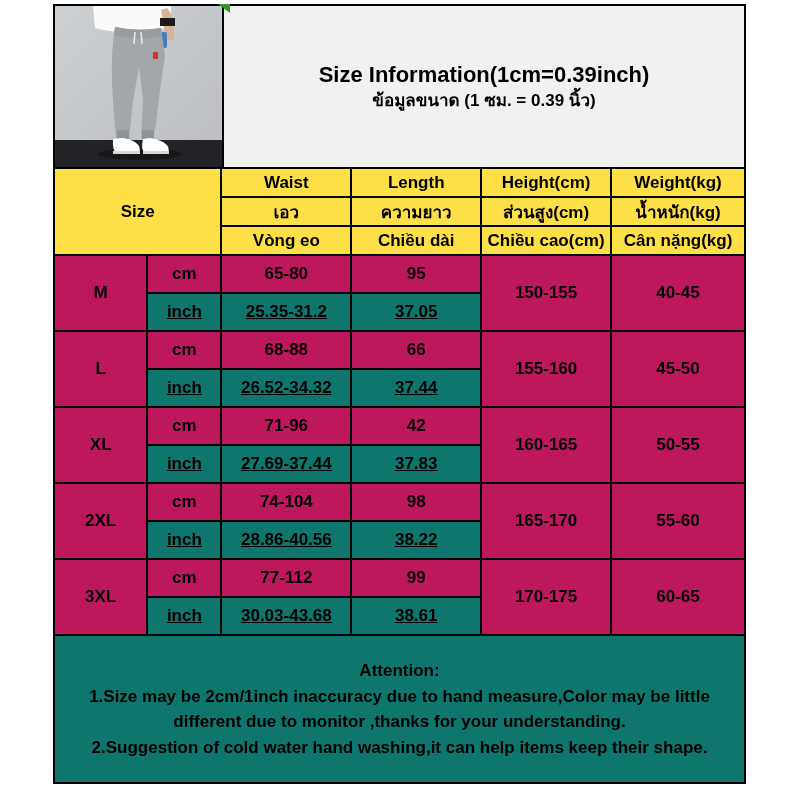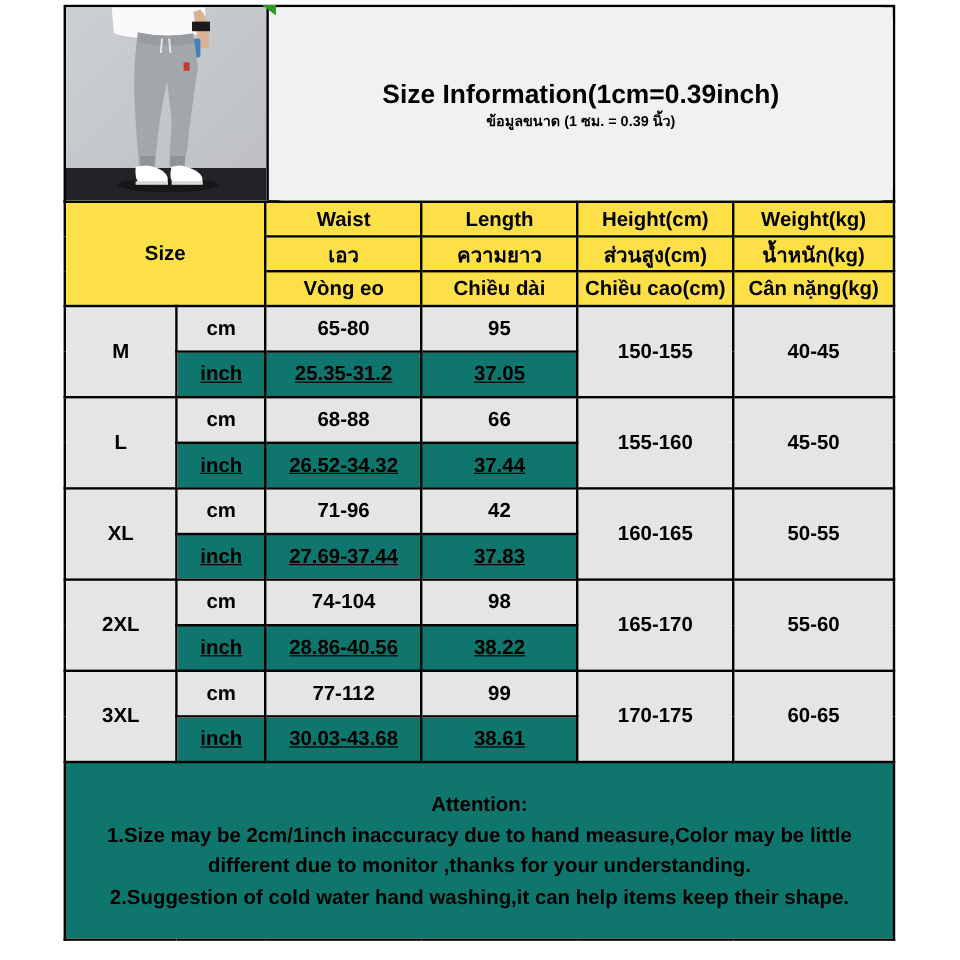--- a/index.html
+++ b/index.html
@@ -15,43 +15,43 @@
   .top-section{
     display:flex;border:2px solid #000;height:161px;background:#f1f1f1;
   }
   .photo-cell{
     width:167px;flex:0 0 167px;border-right:2px solid #000;
     position:relative;overflow:hidden;background:#c7c9cb;
   }
   .photo-cell svg{display:block;width:100%;height:100%;}
   .title-cell{
     flex:1;display:flex;flex-direction:column;justify-content:center;
-    align-items:center;text-align:center;background:#f1f1f1;line-height:1.35;border-radius:11px;
+    align-items:center;text-align:center;background:#f1f1f1;line-height:1.35;
   }
   .title-en{font-size:22px;font-weight:bold;}
-  .title-th{font-size:12px;font-weight:bold;}
+  .title-th{font-size:17px;font-weight:bold;}
   .title-vi{font-size:21px;font-weight:bold;}
   .corner-marker{
     position:absolute;left:165px;top:0;width:12px;height:9px;background:#2a9b24;
     clip-path:polygon(0 0,100% 0,100% 100%);z-index:3;
   }
   
   table.size-table{
     width:693px;border-collapse:collapse;margin-top:-2px;table-layout:fixed;
   }
   table.size-table td{
     border:2px solid #000;text-align:center;vertical-align:middle;
     font-size:17px;font-weight:bold;padding:0;overflow:hidden;
   }
   .col-size{width:92px;} .col-unit{width:73px;} .col-waist{width:128px;}
   .col-length{width:128px;} .col-height{width:128px;} .col-weight{width:132px;}
   tr.hr td{height:27px;background:#fde047;}
   td.size-hd{background:#d9d9d9;font-size:34px;font-weight:bold;}
   td.size-label{background:#d9d9d9;font-size:19px;}
-  tr.cm-row td{height:36px;background:#e5e5e5;}
+  tr.cm-row td{height:36px;background:#be185d;}
   tr.inch-row td{height:36px;background:#0f766e;text-decoration:underline;}
   td.merged{background:#f2f2f2;}
   td.attention-cell{
     background:#0f766e;height:146px;text-align:left;vertical-align:top;
     font-weight:normal;font-size:17px;line-height:1.5;padding:2px 4px;
   }
 </style>
 </head>
 <body>
 

